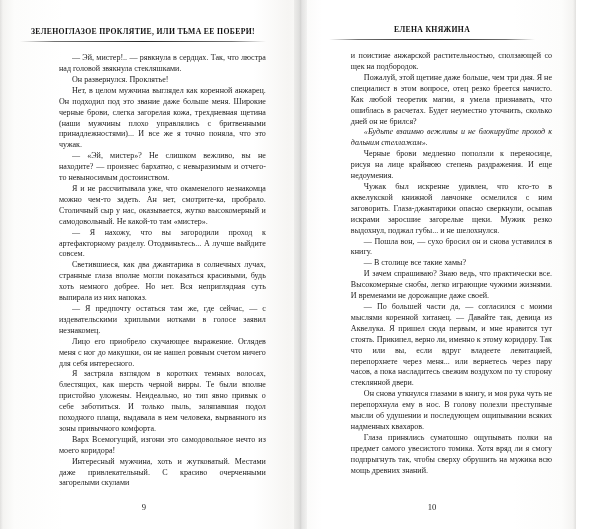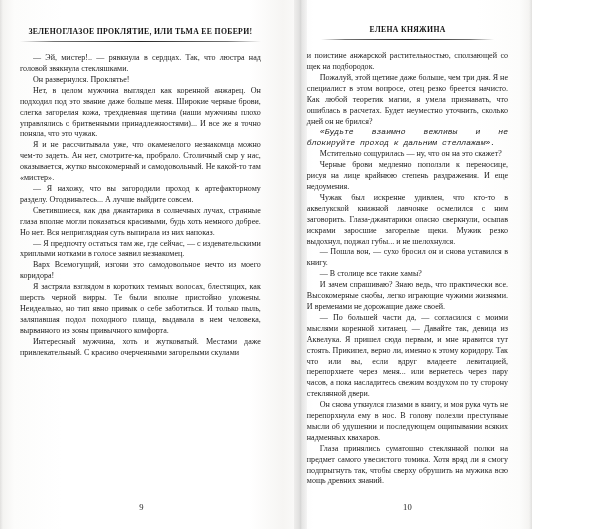--- a/index.html
+++ b/index.html
@@ -9,21 +9,21 @@
   }
   body {
     width: 600px;
     height: 529px;
     overflow: hidden;
     font-family: "Liberation Serif", "DejaVu Serif", serif;
     color: #1a1a1a;
   }
   .spread {
     position: relative;
-    width: 532px;
+    width: 576px;
     height: 529px;
     display: flex;
     background: #ffffff;
   }
   .page {
     position: relative;
     width: 300px;
     height: 529px;
     box-sizing: border-box;
     background: #fdfdfc;
@@ -80,31 +80,31 @@
   .rule-left { width: 100%; }
   .body-text {
     margin-top: 11px;
     font-size: 8.05px;
     line-height: 10.9px;
     text-align: justify;
     text-justify: inter-word;
     hyphens: auto;
     -webkit-hyphens: auto;
     color: #1b1b1b;
+    margin-left: 39px;
   }
   .body-text p {
     margin: 0;
     text-indent: 13px;
   }
   .body-text p.noindent {
     text-indent: 0;
   }
   .body-text p.italic {
     font-style: italic;
-    font-family: Liberation Mono, monospace;
   }
   .folio {
     position: absolute;
     bottom: 17px;
     left: 0;
     width: 100%;
     text-align: center;
     font-size: 8.6px;
     color: #1b1b1b;
   }
@@ -129,50 +129,51 @@
   <div class="page page-left">
     <div class="page-edge-left"></div>
 
     <div class="running-head chapter-head">ЗЕЛЕНОГЛАЗОЕ ПРОКЛЯТИЕ, или ТЬМА ЕЕ ПОБЕРИ!</div>
     <div class="rule rule-left"></div>
 
     <div class="body-text" id="left-body">
         <p>— Эй, мистер!.. — рявкнула в сердцах. Так, что люстра над головой звякнула стекляшками.</p>
         <p>Он развернулся. Проклятье!</p>
         <p>Нет, в целом мужчина выглядел как коренной анжарец. Он подходил под это звание даже больше меня. Широкие черные брови, слегка загорелая кожа, трехдневная щетина (наши мужчины плохо управлялись с бритвенными принадлежностями)... И все же я точно поняла, что это чужак.</p>
+        <p>— «Эй, мистер»? Не слишком вежливо, вы не находите? — произнес бархатно, с невыразимым и отчего-то невыносимым достоинством.</p>
         <p>Я и не рассчитывала уже, что окаменелого незнакомца можно чем-то задеть. Ан нет, смотрите-ка, пробрало. Столичный сыр у нас, оказывается, жутко высокомерный и самодовольный. Не какой-то там «мистер».</p>
         <p>— Я нахожу, что вы загородили проход к артефакторному разделу. Отодвиньтесь... А лучше выйдите совсем.</p>
         <p>Светившиеся, как два джантарика в солнечных лучах, странные глаза вполне могли показаться красивыми, будь хоть немного добрее. Но нет. Вся неприглядная суть выпирала из них напоказ.</p>
         <p>— Я предпочту остаться там же, где сейчас, — с издевательскими хриплыми нотками в голосе заявил незнакомец.</p>
+        <p>Лицо его приобрело скучающее выражение. Оглядев меня с ног до макушки, он не нашел ровным счетом ничего для себя интересного.</p>
+        <p>Я застряла взглядом в коротких темных волосах, блестящих, как шерсть черной вирры. Те были вполне пристойно уложены. Неидеально, но тип явно привык о себе заботиться. И только пыль, заляпавшая подол походного плаща, выдавала в нем человека, вырванного из зоны привычного комфорта.</p>
         <p>Варх Всемогущий, изгони это самодовольное нечто из моего коридора!</p>
-        <p>Я застряла взглядом в коротких темных волосах, блестящих, как шерсть черной вирры. Те были вполне пристойно уложены. Неидеально, но тип явно привык о себе заботиться. И только пыль, заляпавшая подол походного плаща, выдавала в нем человека, вырванного из зоны привычного комфорта.</p>
         <p>Интересный мужчина, хоть и жутковатый. Местами даже привлекательный. С красиво очерченными загорелыми скулами</p>
       </div>
 
     <div class="folio">9</div>
   </div>
 
   <div class="page page-right">
     <div class="page-edge-right"></div>
 
     <div class="running-head">ЕЛЕНА КНЯЖИНА</div>
     <div class="rule"></div>
 
     <div class="body-text" id="right-body">
         <p class="noindent">и поистине анжарской растительностью, сползающей со щек на подбородок.</p>
         <p>Пожалуй, этой щетине даже больше, чем три дня. Я не специалист в этом вопросе, отец резко бреется начисто. Как любой теоретик магии, я умела признавать, что ошиблась в расчетах. Будет неуместно уточнить, сколько дней он не брился?</p>
         <p class=" italic">«Будьте взаимно вежливы и не блокируйте проход к дальним стеллажам».</p>
-        <p>Мстительно сощурилась — ну, что он на это скажет?</p>
         <p>Черные брови медленно поползли к переносице, рисуя на лице крайнюю степень раздражения. И еще недоумения.</p>
         <p>Чужак был искренне удивлен, что кто-то в аквелукской книжной лавчонке осмелился с ним заговорить. Глаза-джантарики опасно сверкнули, осыпав искрами заросшие загорелые щеки. Мужик резко выдохнул, поджал губы... и не шелохнулся.</p>
         <p>— Пошла вон, — сухо бросил он и снова уставился в книгу.</p>
         <p>— В столице все такие хамы?</p>
         <p>И зачем спрашиваю? Знаю ведь, что практически все. Высокомерные снобы, легко играющие чужими жизнями. И временами не дорожащие даже своей.</p>
         <p>— По большей части да, — согласился с моими мыслями коренной хитанец. — Давайте так, девица из Аквелука. Я пришел сюда первым, и мне нравится тут стоять. Прикипел, верно ли, именно к этому коридору. Так что или вы, если вдруг владеете левитацией, перепорхнете через меня... или вернетесь через пару часов, а пока насладитесь свежим воздухом по ту сторону стеклянной двери.</p>
         <p>Он снова уткнулся глазами в книгу, и моя рука чуть не перепорхнула ему в нос. В голову полезли преступные мысли об удушении и последующем ощипывании всяких надменных квахаров.</p>
-        <p>Глаза принялись суматошно стеклянной полки на предмет самого увесистого томика. Хотя вряд ли я смогу подпрыгнуть так, чтобы сверху обрушить на мужика всю мощь древних знаний.</p>
+        <p>Глаза принялись суматошно ощупывать полки на предмет самого увесистого томика. Хотя вряд ли я смогу подпрыгнуть так, чтобы сверху обрушить на мужика всю мощь древних знаний.</p>
       </div>
 
     <div class="folio">10</div>
   </div>
 
   <div class="gutter"></div>
 </div>
 
 </body></html>

